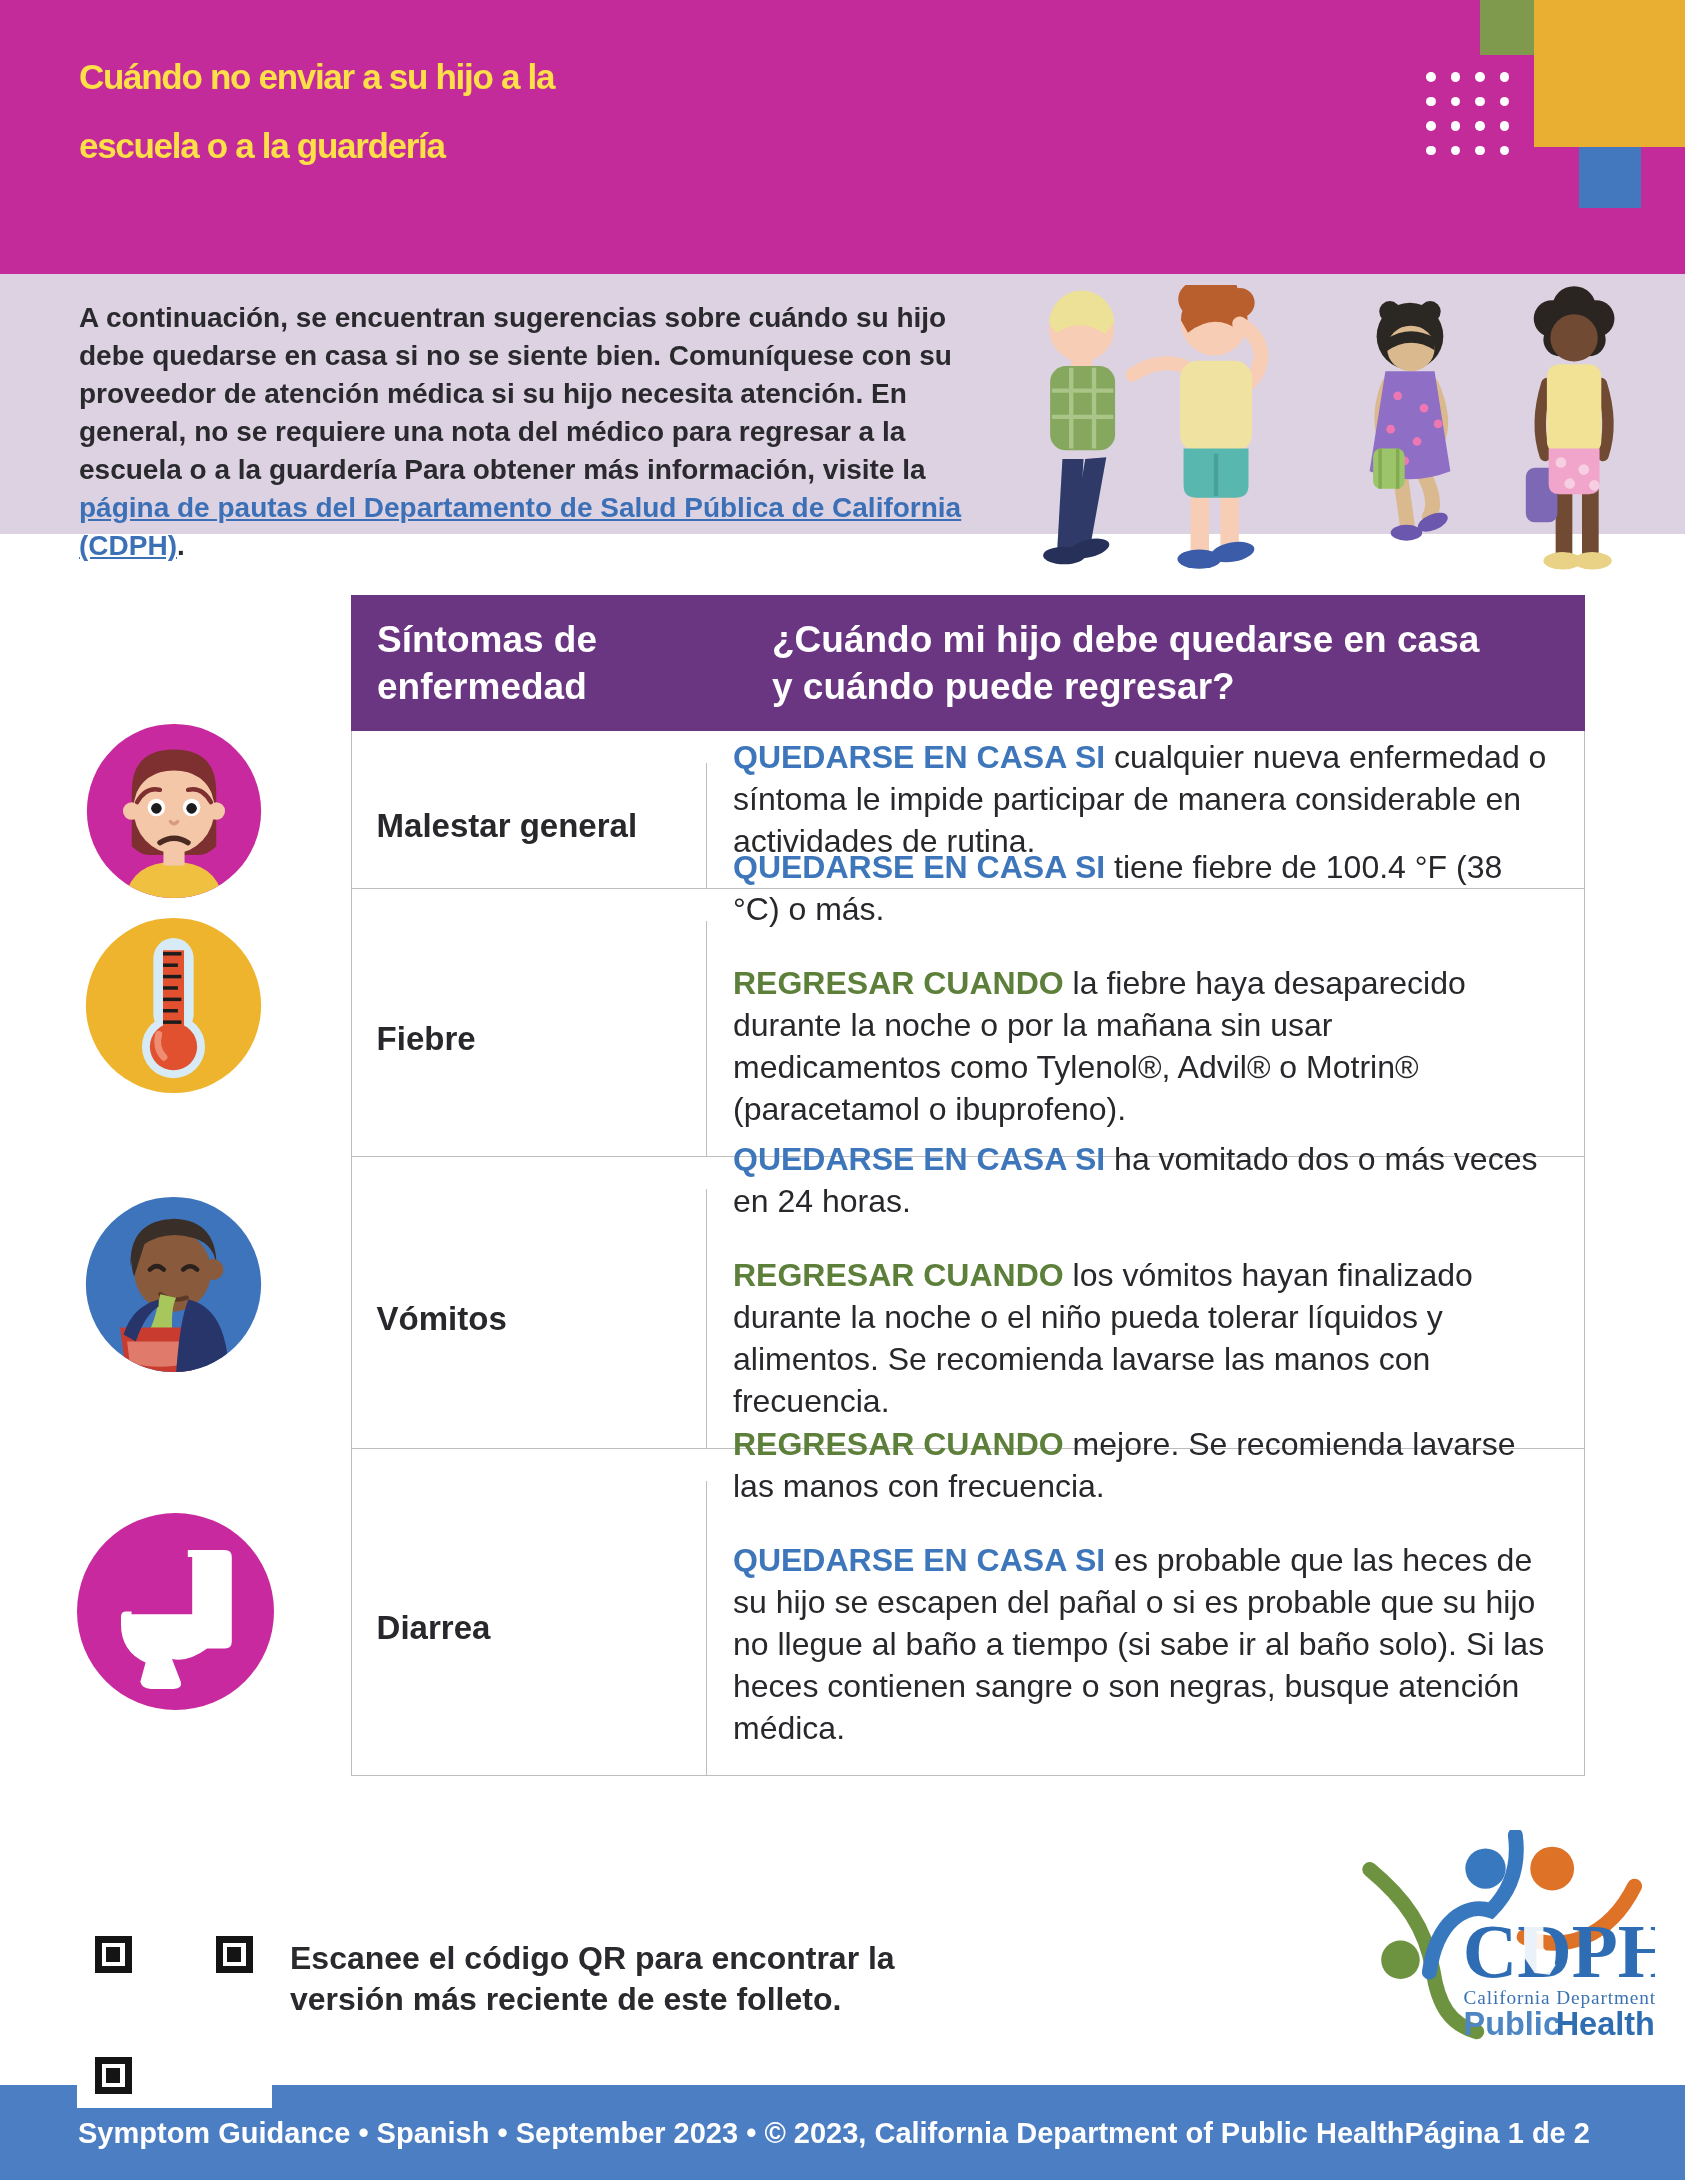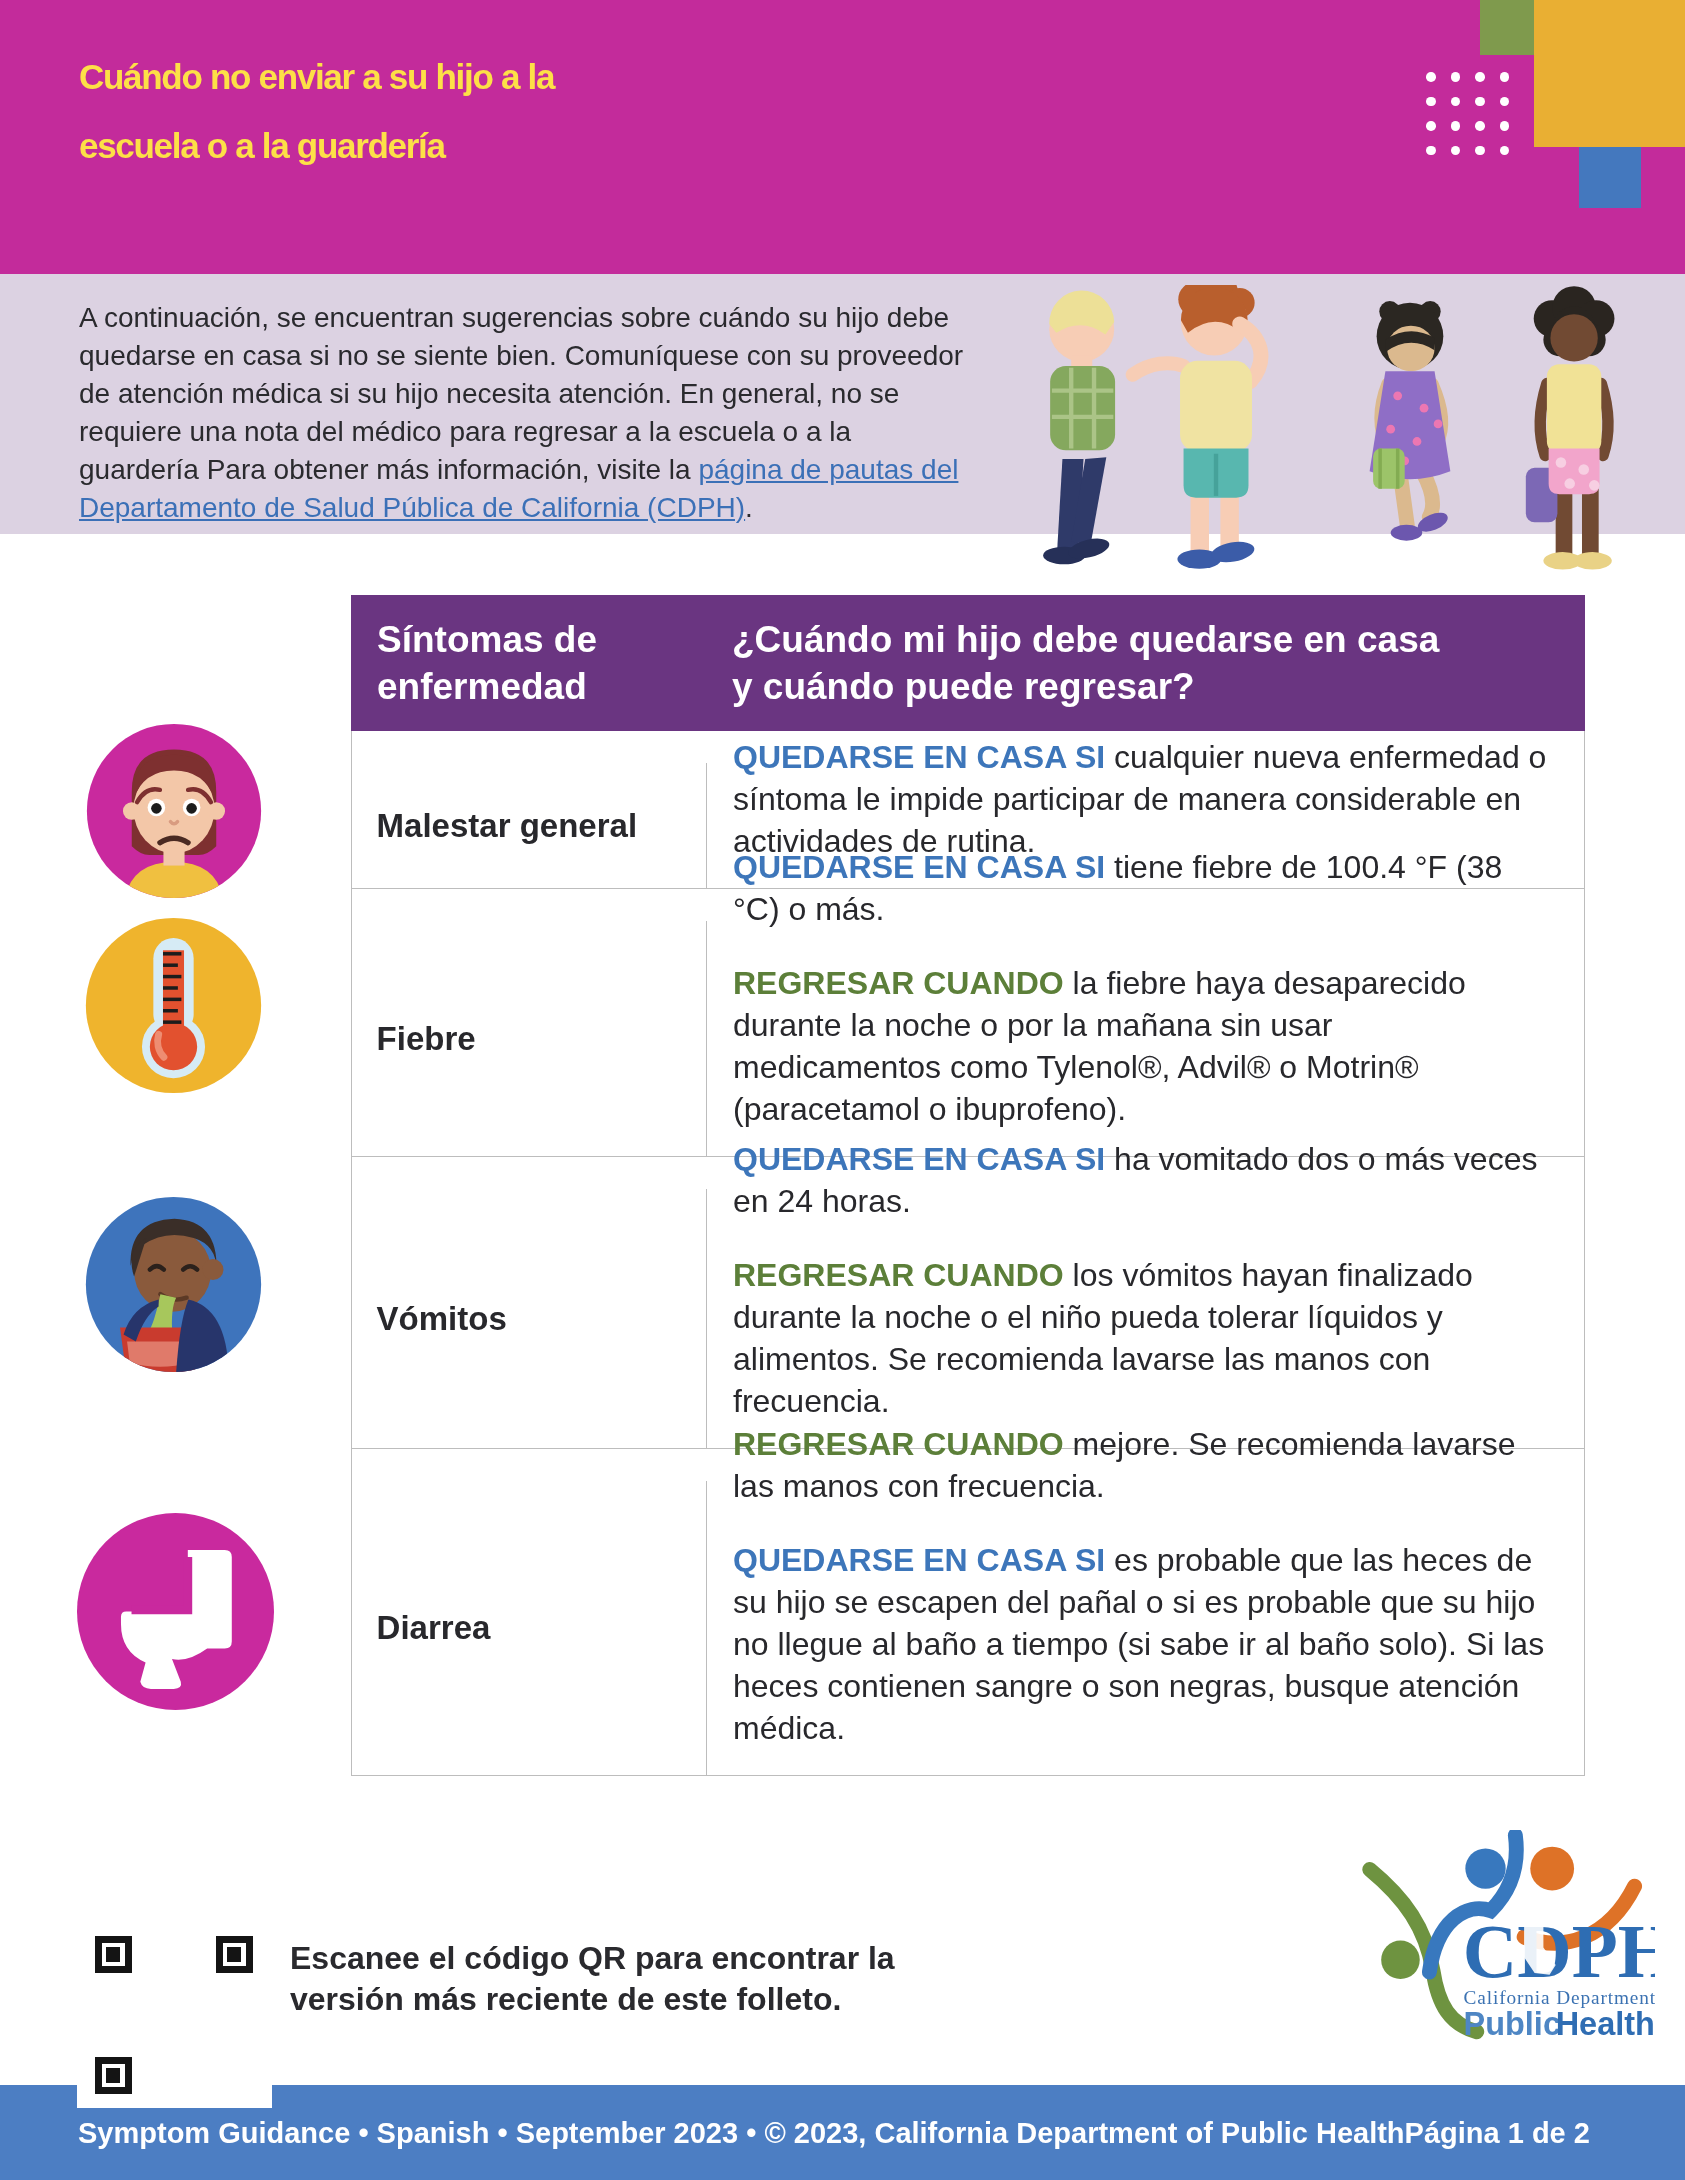--- a/index.html
+++ b/index.html
@@ -17,27 +17,27 @@
   .sq-green{left:1480px;top:0;width:54px;height:55px;background:#7F9A4D;}
   .sq-yellow{left:1534px;top:0;width:151px;height:147px;background:#E9AF33;}
   .sq-blue{left:1579px;top:147px;width:62px;height:61px;background:#4478BE;}
   .dots{position:absolute;left:1426px;top:72px;width:98px;height:98px;
     display:grid;grid-template-columns:repeat(4,1fr);grid-template-rows:repeat(4,1fr);}
   .dots i{width:9.7px;height:9.7px;border-radius:50%;background:#fff;display:block;}
   
   .intro-band{position:absolute;left:0;top:274px;width:1685px;height:260px;background:#DCD2E2;}
   .intro{
     position:absolute;left:79px;top:24.6px;width:887px;margin:0;
-    font-size:28px;line-height:38px;font-weight:normal;color:#2A2A2E;
+    font-size:28px;line-height:38px;font-weight:bold;color:#2A2A2E;
   }
   .intro a{color:#3B70B7;text-decoration:underline;}
   .children{position:absolute;left:1001px;top:285px;width:667px;height:327px;z-index:5;}
   
   .stable{position:absolute;left:351px;top:595px;width:1234px;z-index:2;}
-  .thead{display:flex;background:#6A3581;color:#fff;height:136px;font-weight:bold;}
+  .thead{display:flex;background:#6A3581;color:#fff;height:136px;font-weight:bold;gap:40px;}
   .thead .c1{width:355px;display:flex;align-items:center;padding-left:26px;box-sizing:border-box;
     font-size:37px;line-height:47px;}
   .thead .c2{flex:1;display:flex;align-items:center;padding-left:26px;box-sizing:border-box;
     font-size:37px;line-height:47px;}
   .thead .c2 span{display:block;max-width:729px;}
   .thead .c1 span{display:block;max-width:255px;}
   .tbody{border:1.8px solid #BDBDBD;border-top:none;}
   .trow{display:flex;border-top:1.8px solid #BDBDBD;}
   .trow:first-child{border-top:none;}
   .trow .c1{width:355px;box-sizing:border-box;border-right:1.8px solid #BDBDBD;

